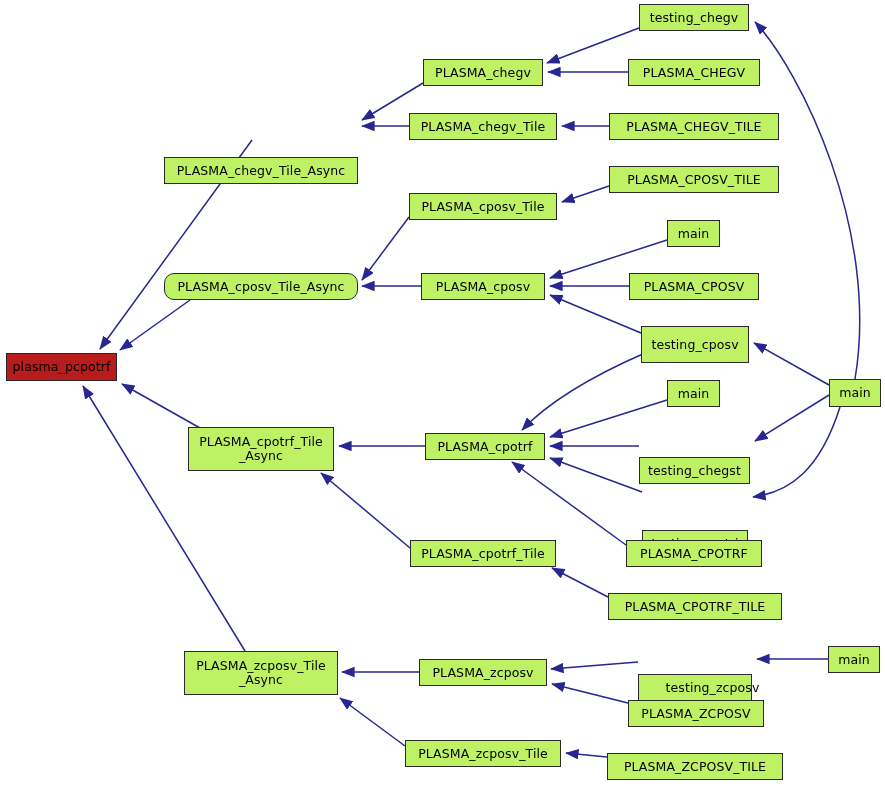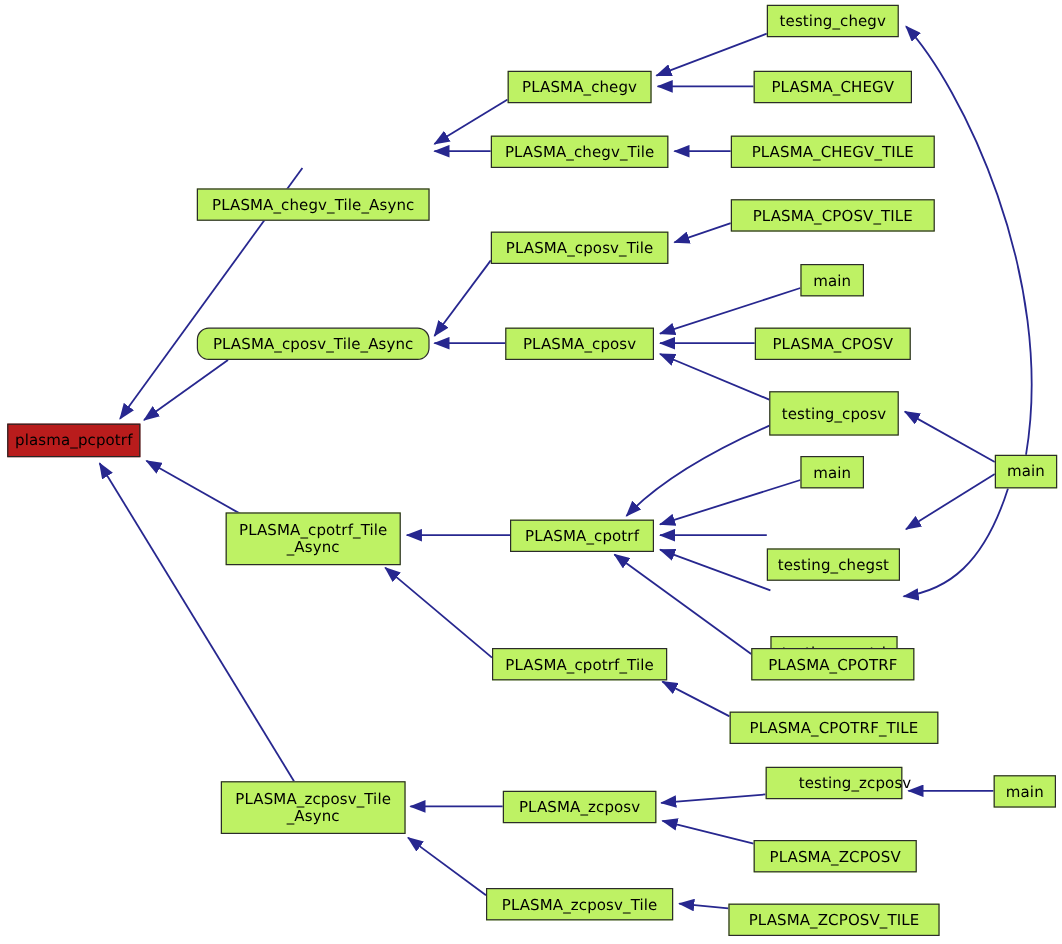--- a/index.html
+++ b/index.html
@@ -97,19 +97,19 @@
       <div class="node" style="left: 609px; top: 113px; width: 170px; height: 27px;">PLASMA_CHEGV_TILE</div>
       <div class="node" style="left: 609px; top: 166px; width: 170px; height: 27px;">PLASMA_CPOSV_TILE</div>
       <div class="node" style="left: 667px; top: 220px; width: 53px; height: 27px;">main</div>
       <div class="node" style="left: 629px; top: 273px; width: 130px; height: 27px;">PLASMA_CPOSV</div>
       <div class="node" style="left: 641px; top: 326px; width: 108px; height: 37px;">testing_cposv</div>
       <div class="node" style="left: 667px; top: 380px; width: 53px; height: 27px;">main</div>
       <div class="node" style="left: 639px; top: 433px; width: 111px; height: 27px; margin-top: 24px;">testing_chegst</div>
       <div class="node" style="left: 642px; top: 486px; width: 106px; height: 27px; margin-top: 44px;">testing_cpotri</div>
       <div class="node" style="left: 626px; top: 540px; width: 136px; height: 27px;">PLASMA_CPOTRF</div>
       <div class="node" style="left: 608px; top: 593px; width: 174px; height: 27px;">PLASMA_CPOTRF_TILE</div>
-      <div class="node" style="left: 638px; top: 639px; width: 114px; height: 27px; padding-left: 35px;">testing_zcposv</div>
+      <div class="node" style="left: 638px; top: 674px; width: 114px; height: 27px; padding-left: 35px;">testing_zcposv</div>
       <div class="node" style="left: 628px; top: 700px; width: 136px; height: 27px;">PLASMA_ZCPOSV</div>
       <div class="node" style="left: 607px; top: 753px; width: 176px; height: 27px;">PLASMA_ZCPOSV_TILE</div>
       <div class="node" style="left: 829px; top: 379px; width: 52px; height: 28px;">main</div>
       <div class="node" style="left: 828px; top: 646px; width: 52px; height: 27px;">main</div>
     </div>
 </div>
 
 </body></html>

